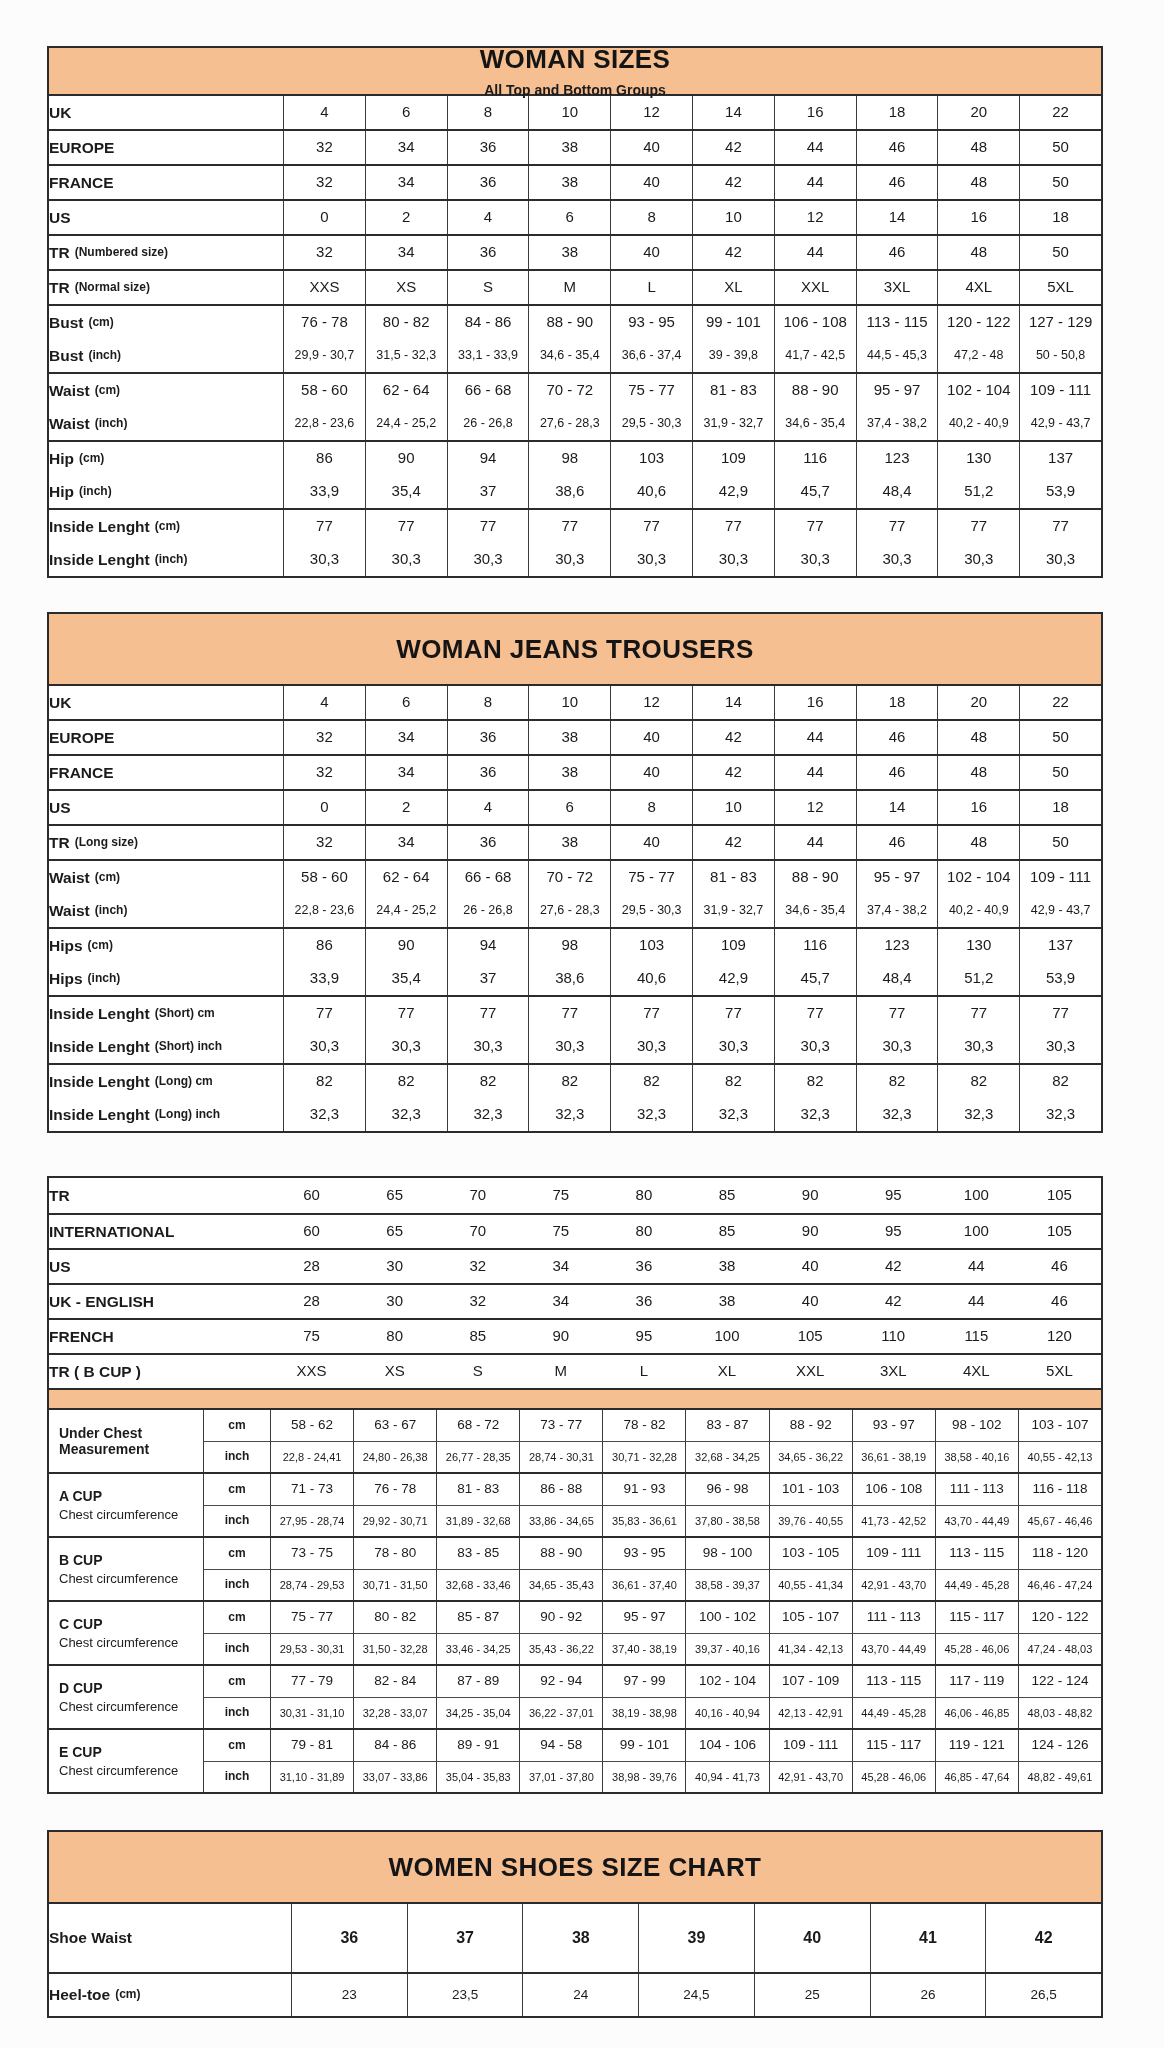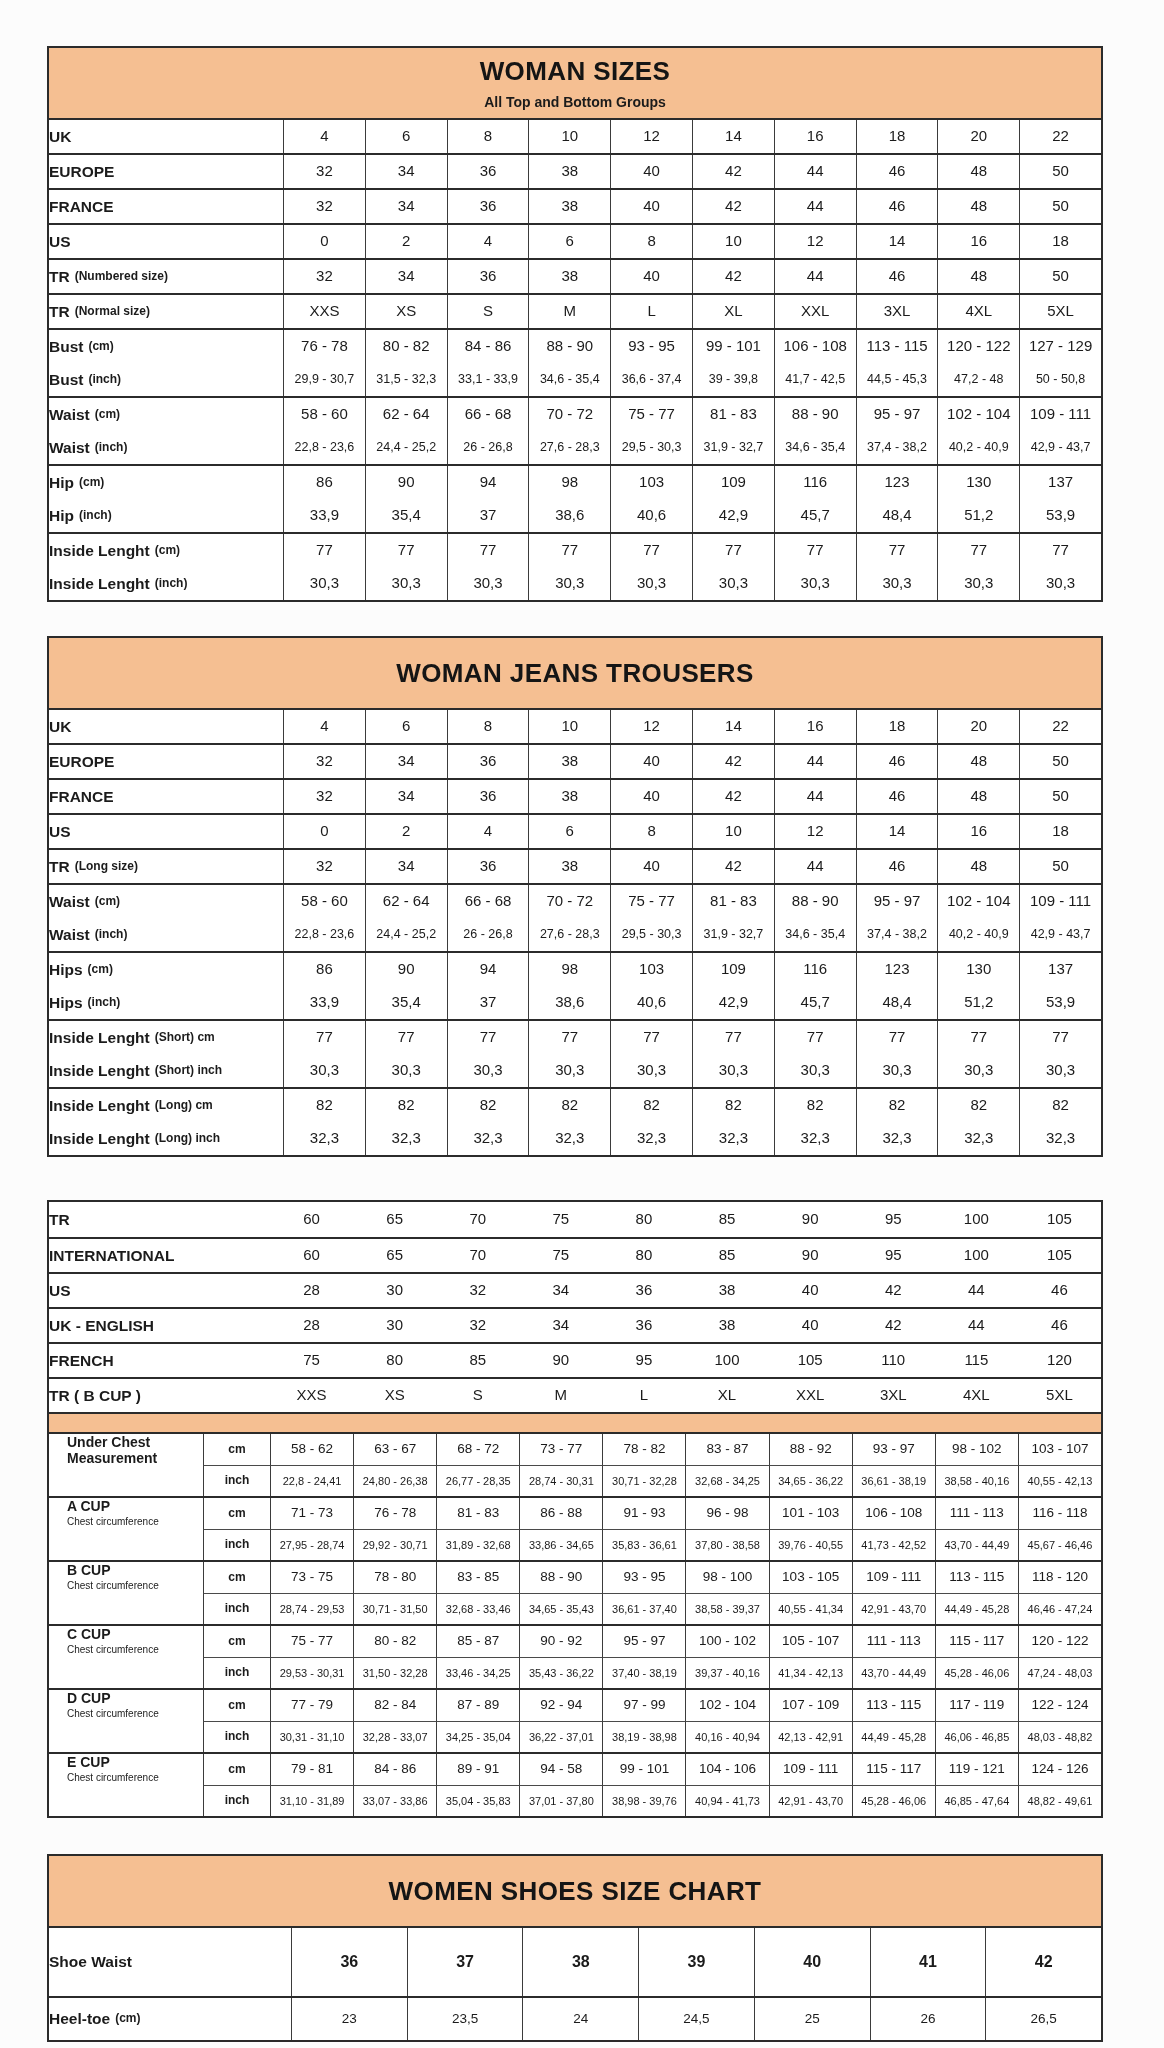--- a/index.html
+++ b/index.html
@@ -16,21 +16,21 @@
   .gap2{margin-top:43px}
   .gap3{margin-top:36px}
 
   
   .band{
     background:#f5bf92;
     border-bottom:2px solid #2b2b2b;
     display:flex;flex-direction:column;align-items:center;justify-content:center;
     height:72px;
   }
-  .band.two{height:72px}
+  .band.two{height:48px}
   .band-title{font-size:26px;font-weight:bold;letter-spacing:.4px;color:#151515}
   .band-sub{font-size:14px;font-weight:bold;margin-top:7px}
 
   
   .group + .group{border-top:2px solid #2b2b2b}
   .row{display:grid;grid-template-columns:234px repeat(10,1fr);min-height:33px}
   .cell{display:flex;align-items:center;justify-content:center;font-size:15px;line-height:1.1}
   .val{border-left:1px solid #3b3b3b}
   .row.small .val{font-size:12.5px}
   .label-cell{justify-content:flex-start;gap:5px;text-align:left}
@@ -43,23 +43,23 @@
   .conv-val{font-size:15px}
   .bra-sep{height:20px;background:#f5bf92;border-top:2px solid #2b2b2b}
 
   
   .cup-group{
     display:grid;
     grid-template-columns:154px 67px repeat(10,1fr);
     grid-auto-rows:31px;
     border-top:2px solid #2b2b2b;
   }
-  .cup-label{grid-row:1/3;grid-column:1;display:flex;flex-direction:column;padding-left:18px;padding-right:4px}
+  .cup-label{grid-row:1/3;grid-column:1;display:flex;flex-direction:column;justify-content:center;padding-left:10px;padding-right:4px}
   .cup-name{font-weight:bold;font-size:14px;line-height:1.15}
-  .cup-sub{font-size:10px;margin-top:2px;color:#222}
+  .cup-sub{font-size:13px;margin-top:2px;color:#222}
   .unit{border-left:1px solid #3b3b3b;font-weight:bold;font-size:12px}
   .cupval{border-left:1px solid #3b3b3b}
   .cupval.cmv{font-size:13.5px}
   .cupval.inv{font-size:11px}
   .r2{border-top:1px solid #4a4a4a}
 
   
   .shoe-row{display:grid;grid-template-columns:242px repeat(7,1fr);min-height:44px}
   .shoe-row.first{min-height:68px}
   .shoe-row + .shoe-row{border-top:2px solid #2b2b2b}

